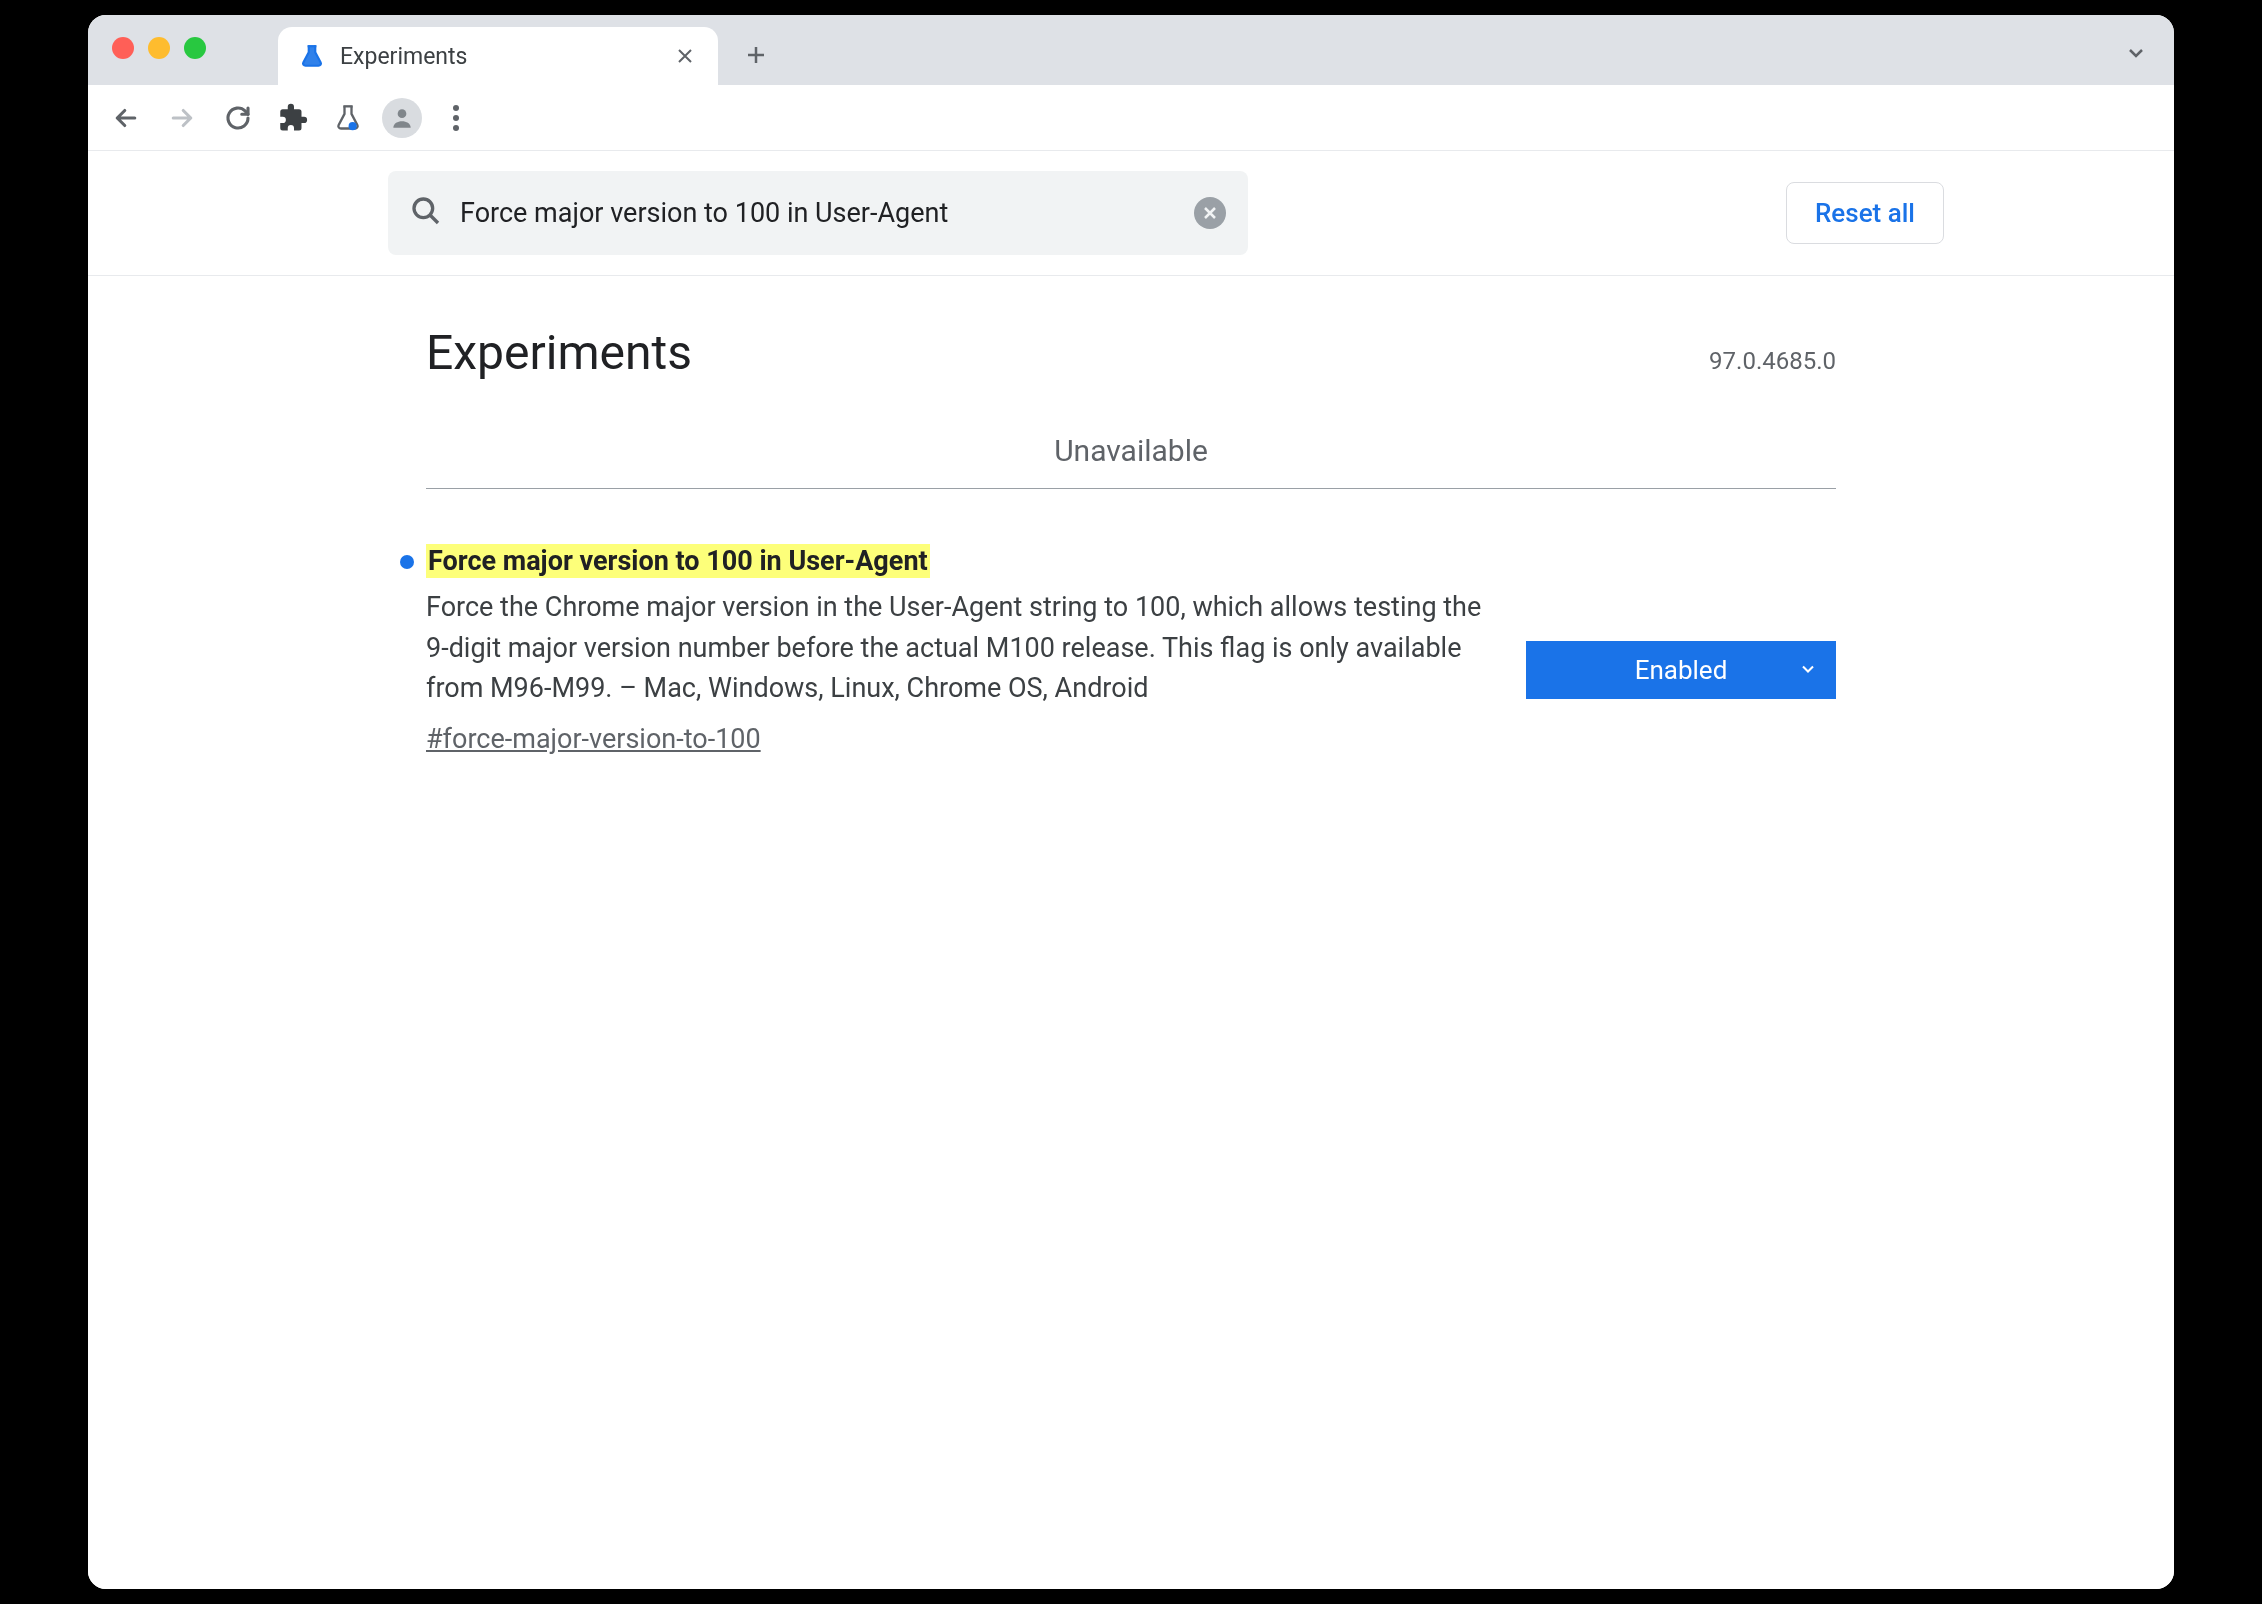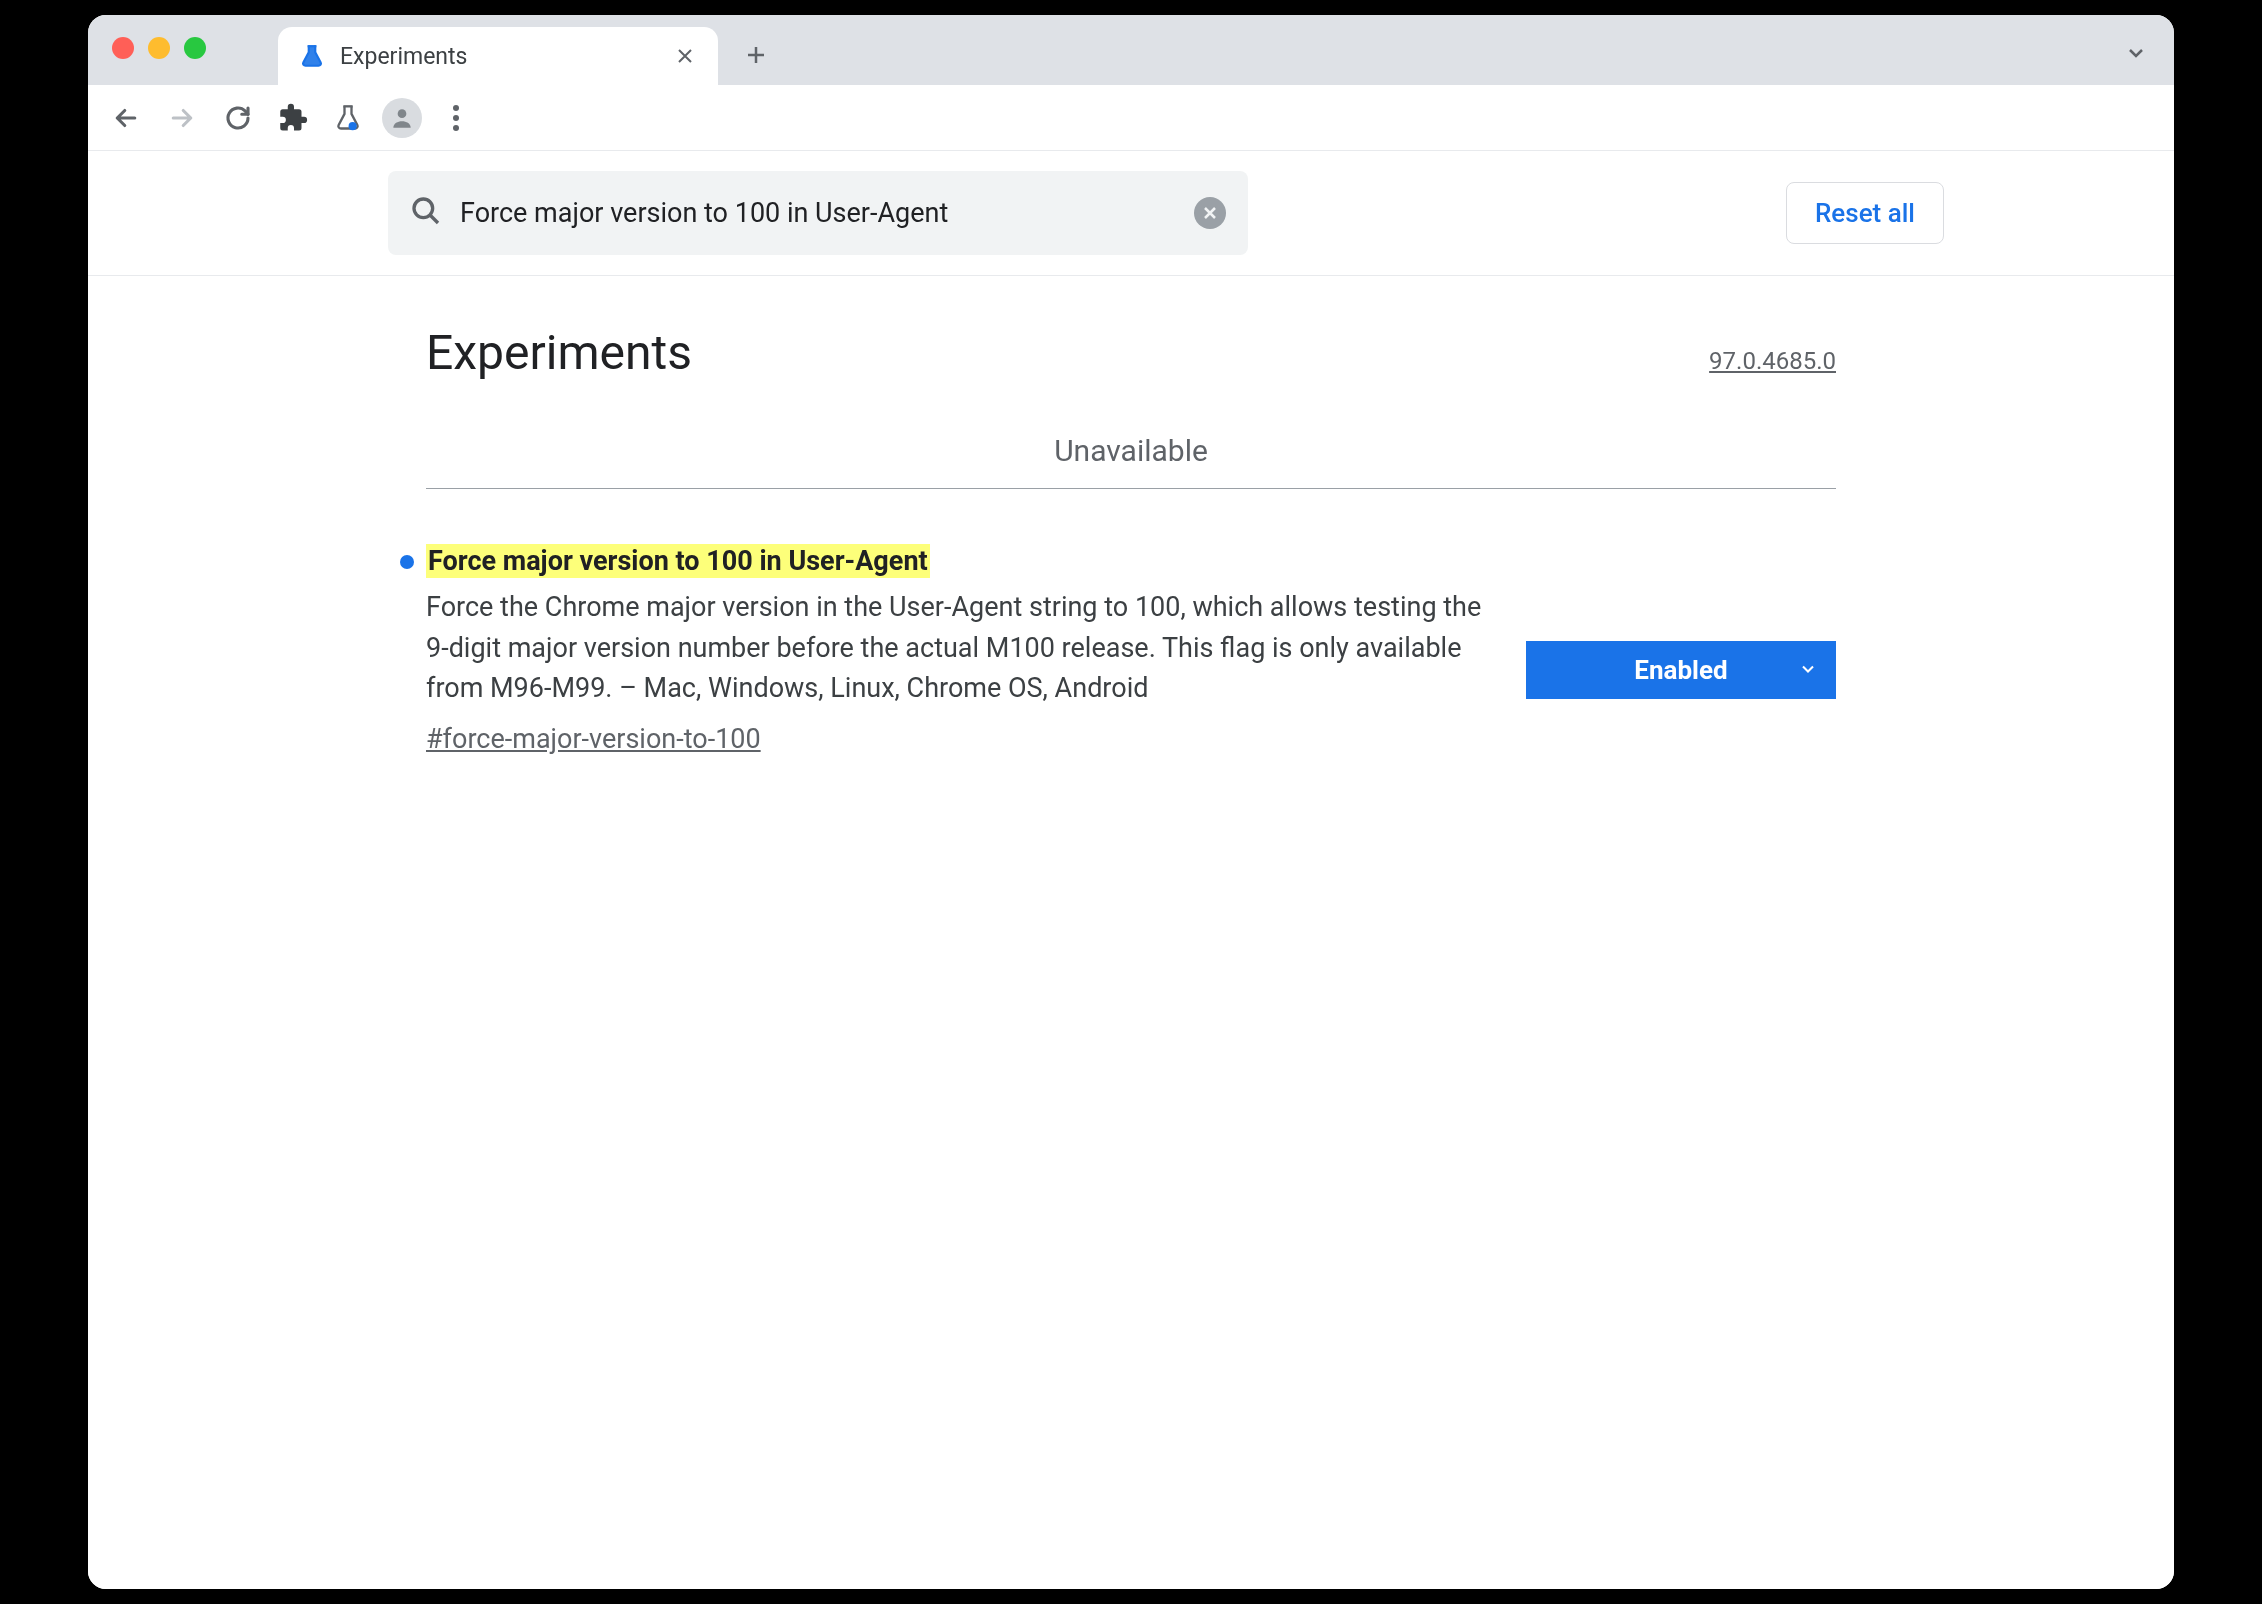--- a/index.html
+++ b/index.html
@@ -249,21 +249,20 @@
       padding: 48px 0 32px 0;
     }
     .page-title {
       font-size: 48px;
       font-weight: 400;
       color: #202124;
     }
     .version {
       font-size: 24px;
       color: #5f6368;
-      text-decoration: underline;
     }
     .tabs-row {
       display: flex;
       border-bottom: 1px solid #9aa0a6;
     }
     .page-tab {
       flex: 1;
       text-align: center;
       padding: 20px 0;
       font-size: 30px;
@@ -331,21 +330,20 @@
       background: #1a73e8;
       color: #fff;
       display: flex;
       align-items: center;
       justify-content: center;
       font-size: 26px;
       position: relative;
       cursor: pointer;
       align-self: center;
       margin-top: 40px;
-      font-weight: bold;
     }
     .flag-select .chev {
       position: absolute;
       right: 18px;
     }
   </style>
 </head>
 <body>
 
 <div class="window">

